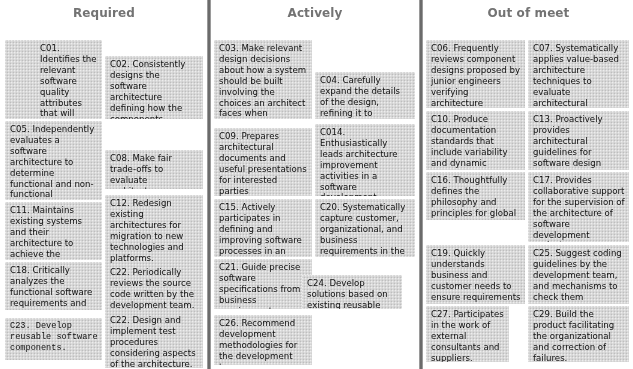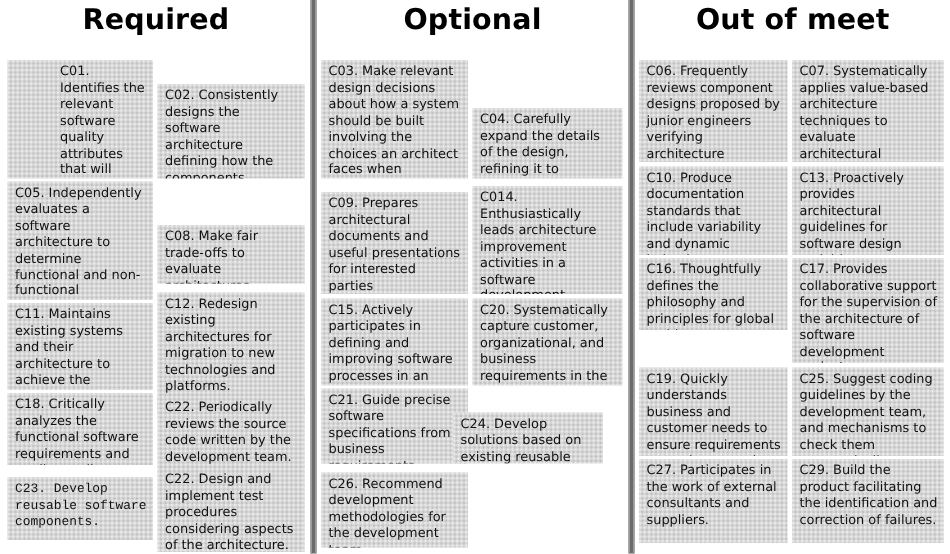--- a/index.html
+++ b/index.html
@@ -42,23 +42,23 @@
   }
   .divider-1 { left: 207px; }
   .divider-2 { left: 419px; }
 
   .col-header {
     position: absolute;
     top: 1px;
     left: 0;
     width: 100%;
     text-align: center;
-    font-size: 19px;
+    font-size: 12px;
     font-weight: bold;
-    color: #000000;
+    color: #737373;
     letter-spacing: 0.1px;
     line-height: 24px;
   }
 
   .cards {
     position: absolute;
     top: 0;
     left: 0;
     width: 100%;
     height: 369px;
@@ -125,21 +125,21 @@
       </div>
       <div class="card" style="left:105px; top:312px; width:98px; height:56px;">
         <span class="card-text">C22. Design and implement test procedures considering aspects of the architecture.</span>
       </div>
     </div>
   </div>
 
   <div class="divider divider-1"></div>
 
   <div class="column col-optional">
-    <div class="col-header">Optional</div>
+    <div class="col-header">Actively</div>
     <div class="cards">
       <div class="card" style="left:2px; top:40px; width:98px; height:79px;">
         <span class="card-text">C03. Make relevant design decisions about how a system should be built involving the choices an architect faces when designing a software system.</span>
       </div>
       <div class="card" style="left:103px; top:72px; width:100px; height:47px;">
         <span class="card-text">C04. Carefully expand the details of the design, refining it to converge in the final design.</span>
       </div>
       <div class="card" style="left:2px; top:128px; width:98px; height:68px;">
         <span class="card-text">C09. Prepares architectural documents and useful presentations for interested parties (stakeholders) in an organized manner.</span>
       </div>
@@ -186,22 +186,22 @@
       </div>
       <div class="card" style="left:104px; top:172px; width:101px; height:70px;">
         <span class="card-text">C17. Provides collaborative support for the supervision of the architecture of software development projects.</span>
       </div>
       <div class="card" style="left:2px; top:245px; width:99px; height:59px;">
         <span class="card-text">C19. Quickly understands business and customer needs to ensure requirements meet these needs.</span>
       </div>
       <div class="card" style="left:104px; top:245px; width:101px; height:59px;">
         <span class="card-text">C25. Suggest coding guidelines by the development team, and mechanisms to check them automatically.</span>
       </div>
-      <div class="card" style="left:2px; top:306px; width:99px; height:56px;">
+      <div class="card" style="left:2px; top:306px; width:83px; height:56px;">
         <span class="card-text">C27. Participates in the work of external consultants and suppliers.</span>
       </div>
       <div class="card" style="left:104px; top:306px; width:101px; height:56px;">
-        <span class="card-text">C29. Build the product facilitating the identification and correction of failures.</span>
+        <span class="card-text">C29. Build the product facilitating the organizational and correction of failures.</span>
       </div>
     </div>
   </div>
 
 </div>
 
 </body></html>

